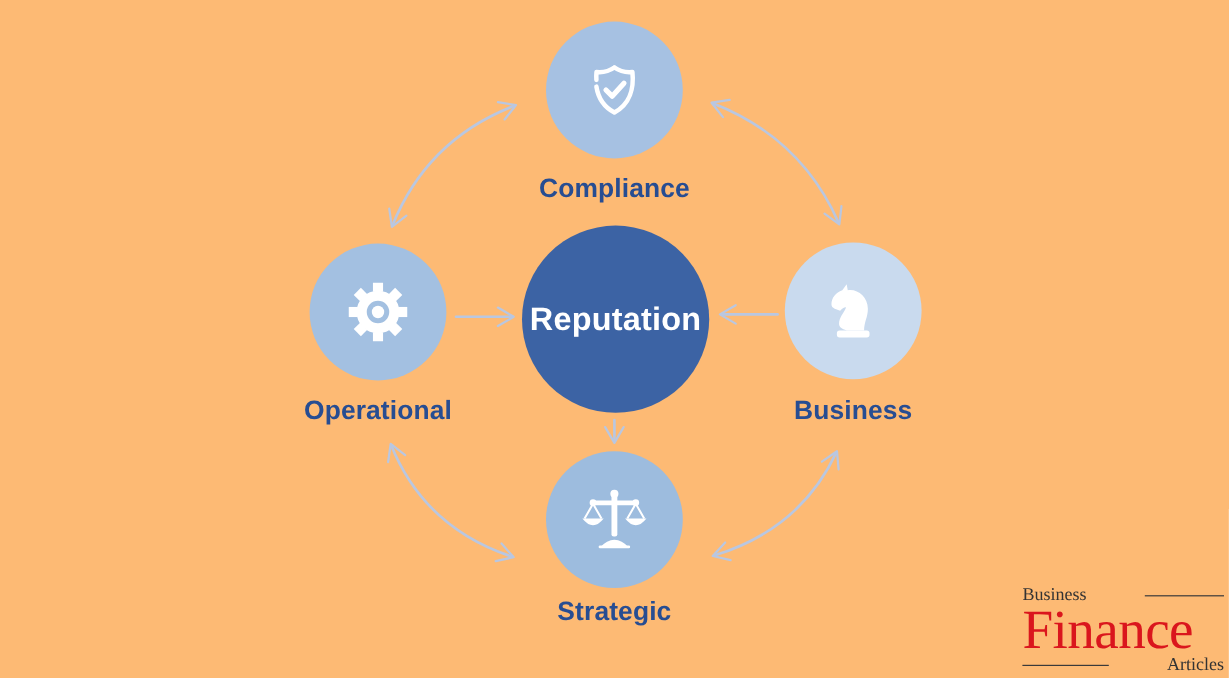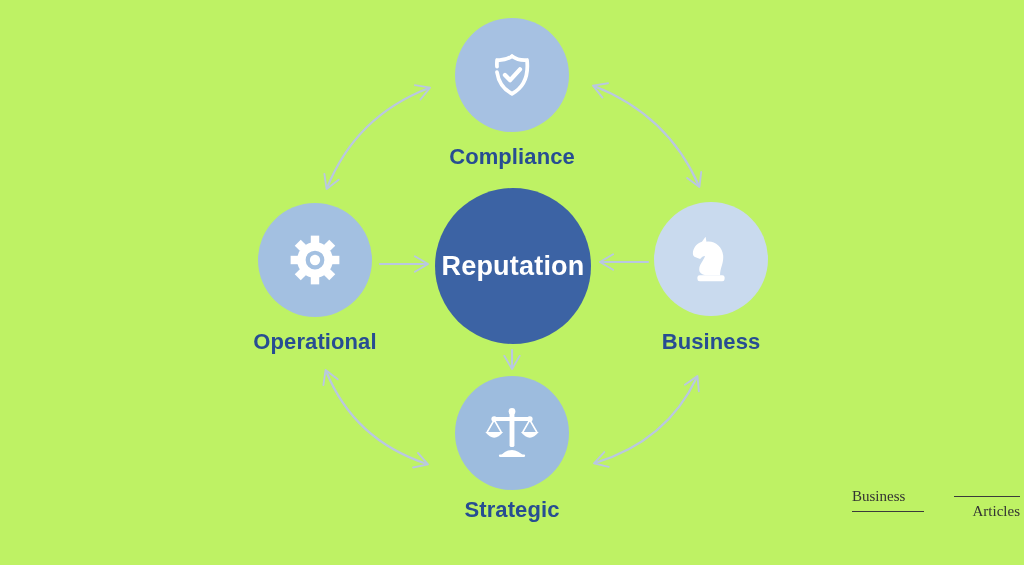--- a/index.html
+++ b/index.html
@@ -46,21 +46,21 @@
   .logo-rule { flex: 1; border-top: 1.6px solid #3a3a3a; margin: 0 0 0 5px; }
   .logo-rule.pre { margin: 0 5px 0 0; }
   .logo-main {
     font-size: 46px; line-height: 0.88; letter-spacing: -0.5px;
     margin: 1px 0 2px 0; white-space: nowrap;
   }
 </style>
 </head>
 <body>
 
-<div class="canvas" style="background-color: #bef264;">
+<div class="canvas" style="background-color: #fdba74;">
 
   <svg class="arrows" width="1024" height="565" viewBox="0 0 1024 565" style="color: rgb(185, 199, 225);">
     <defs>
       <marker id="ah" markerWidth="9" markerHeight="10" refX="7" refY="5" orient="auto-start-reverse" markerUnits="strokeWidth">
         <path d="M1.5 1.5 L7.5 5 L1.5 8.5" fill="none" stroke="currentColor" stroke-width="0.85" stroke-linecap="round" stroke-linejoin="round"></path>
       </marker>
     </defs>
     <g fill="none" stroke="currentColor" stroke-width="2.2" stroke-linecap="round">
       <path d="M327 188 Q356 116 429 88" marker-start="url(#ah)" marker-end="url(#ah)"></path>
       <path d="M594 86 Q668 115 699 186" marker-start="url(#ah)" marker-end="url(#ah)"></path>
@@ -136,19 +136,20 @@
 
   <div class="circle center-circle" style="background-color: rgb(60, 99, 164);">
     <span style="color: rgb(255, 255, 255);">Reputation</span>
   </div>
 
   <div class="logo">
     <div class="logo-row">
       <span class="logo-small" style="color: rgb(51, 51, 51);">Business</span>
       <span class="logo-rule"></span>
     </div>
+    <div class="logo-main" style="color: rgb(218, 22, 29);">Finance</div>
     <div class="logo-row">
       <span class="logo-rule pre"></span>
       <span class="logo-small" style="color: rgb(51, 51, 51);">Articles</span>
     </div>
   </div>
 
 </div>
 
 </body></html>

